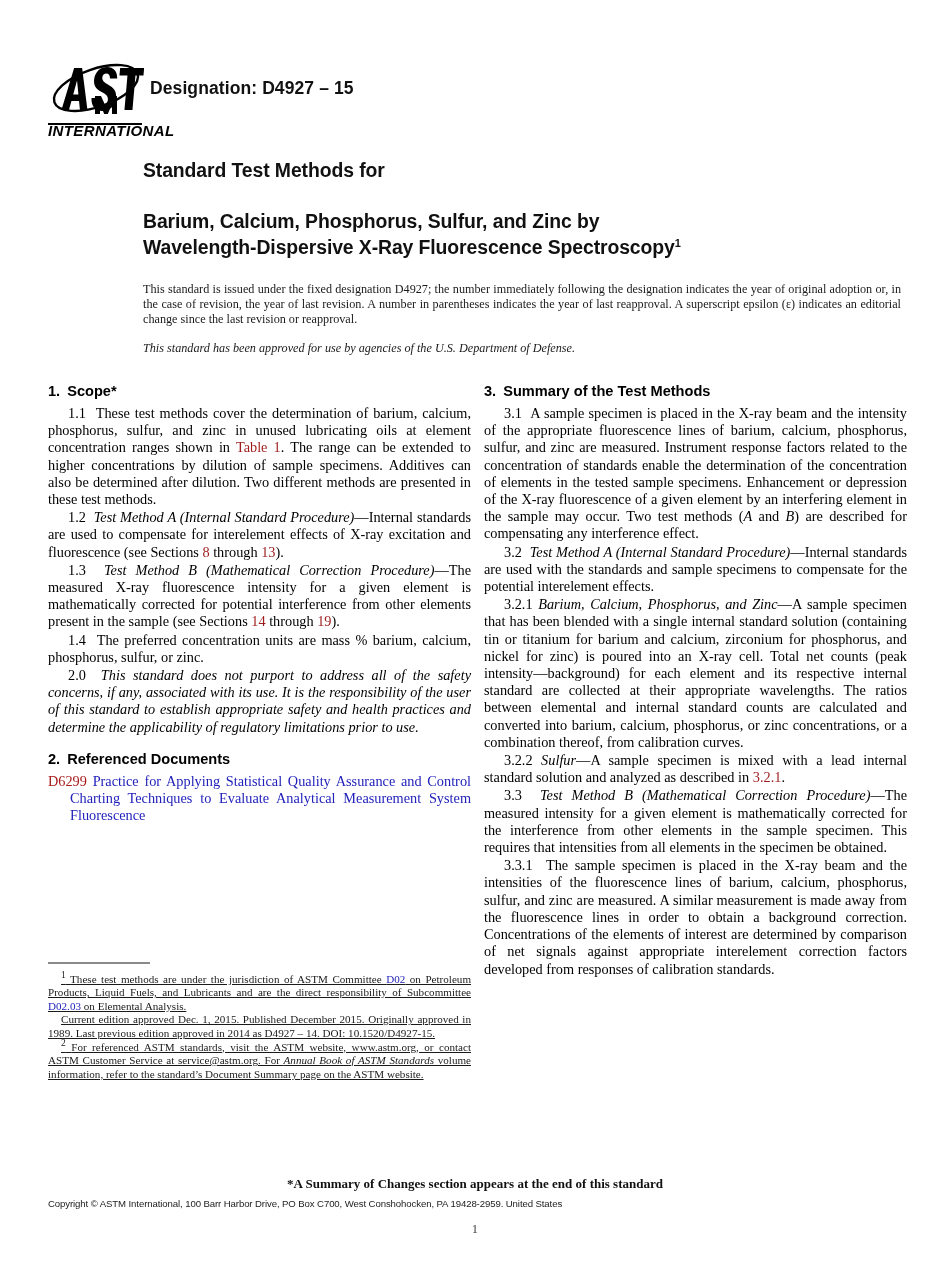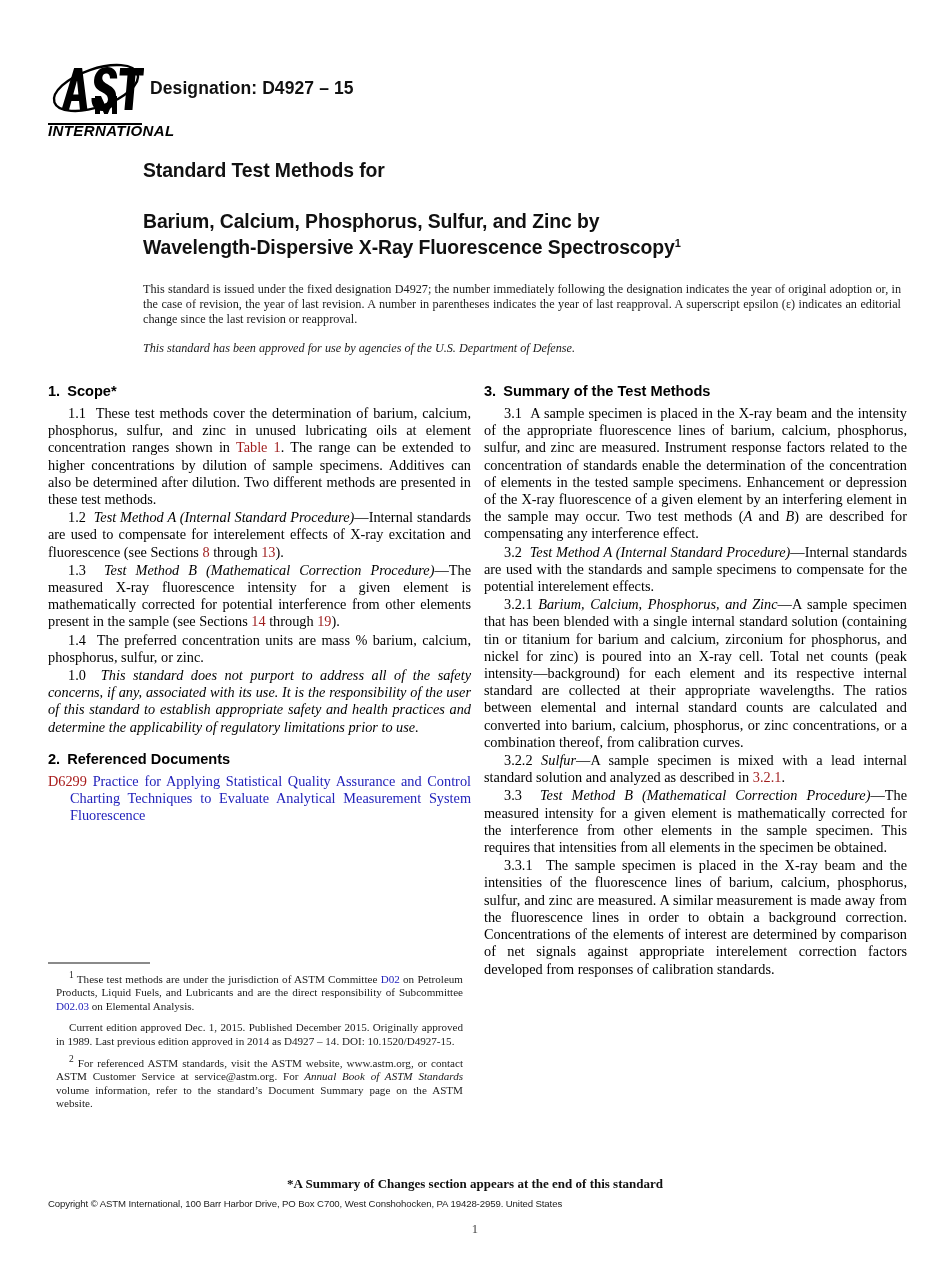--- a/index.html
+++ b/index.html
@@ -169,23 +169,24 @@
     text-align: justify;
     color: #1a1a1a;
   }
   .fn-rule {
     width: 102px;
     height: 1.6px;
     background: #8a8a8a;
     margin: 0 0 9px 0;
   }
   .footnotes p {
-    margin: 8px;
+    margin: 0;
     text-indent: 13px;
     text-align: justify;
+    text-decoration: underline;
   }
 
   
   .summary-note {
     position: absolute;
     left: 0;
     top: 1176px;
     width: 950px;
     text-align: center;
     font-family: "Liberation Serif", serif;
@@ -287,21 +288,21 @@
 
     <p class="para">
       <span>1.3</span>&nbsp;&nbsp;<span class="it">Test Method B (Mathematical Correction Procedure)</span><span>—The measured X-ray fluorescence intensity for a given element is mathematically corrected for potential interference from other elements present in the sample (see Sections </span><span class="xref">14</span><span> through </span><span class="xref">19</span><span>).</span>
     </p>
 
     <p class="para">
       <span>1.4</span>&nbsp;&nbsp;<span>The preferred concentration units are mass % barium, calcium, phosphorus, sulfur, or zinc.</span>
     </p>
 
     <p class="para">
-      <span>1.0</span>&nbsp;&nbsp;<span class="it">This standard does not purport to address all of the safety concerns, if any, associated with its use. It is the responsibility of the user of this standard to establish appropriate safety and health practices and determine the applicability of regulatory limitations prior to use.</span>
+      <span>2.0</span>&nbsp;&nbsp;<span class="it">This standard does not purport to address all of the safety concerns, if any, associated with its use. It is the responsibility of the user of this standard to establish appropriate safety and health practices and determine the applicability of regulatory limitations prior to use.</span>
     </p>
 
     <h2 class="sec-head" style="margin-top:14px;">
       <span class="num">2.</span><span>Referenced Documents</span>
     </h2>
 
 
     <p class="std-line-first">
       <span class="redlink">D6299</span>
       <span class="bluelink">Practice for Applying Statistical Quality Assurance and Control Charting Techniques to Evaluate Analytical Measurement System Fluorescence</span>

